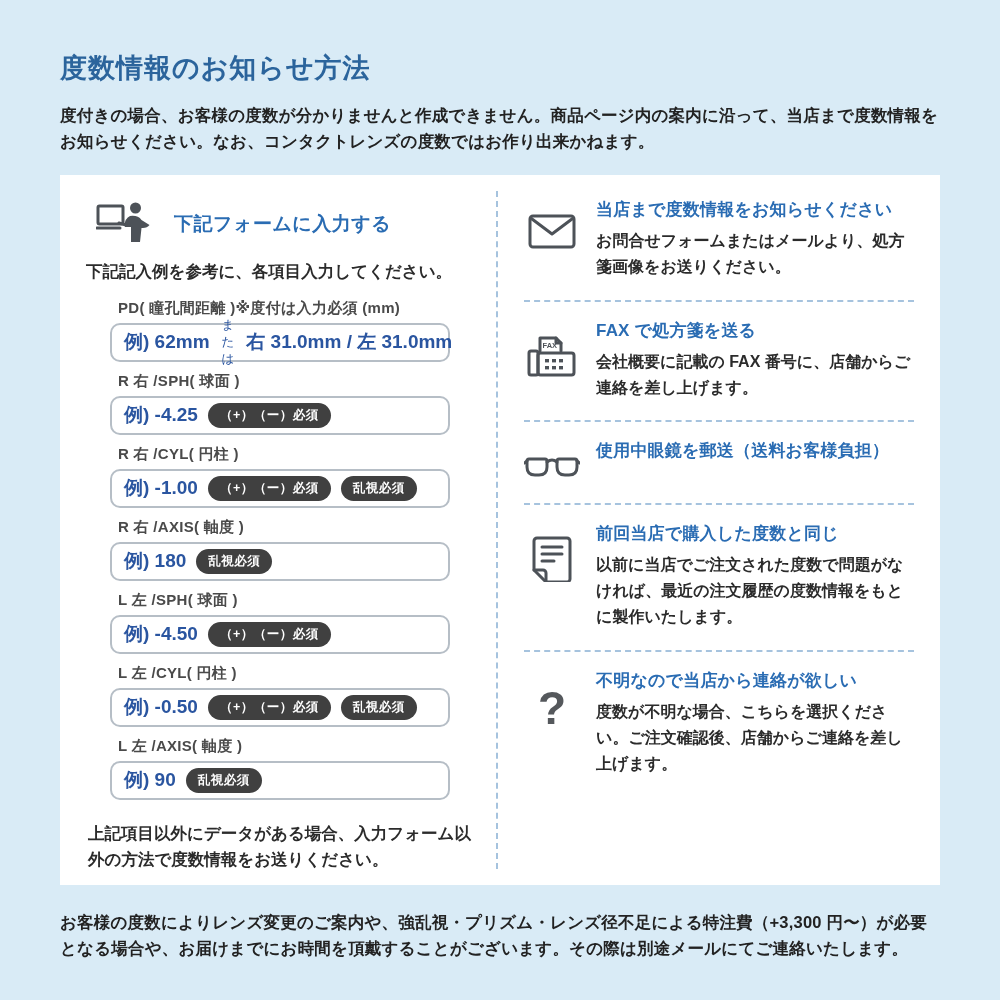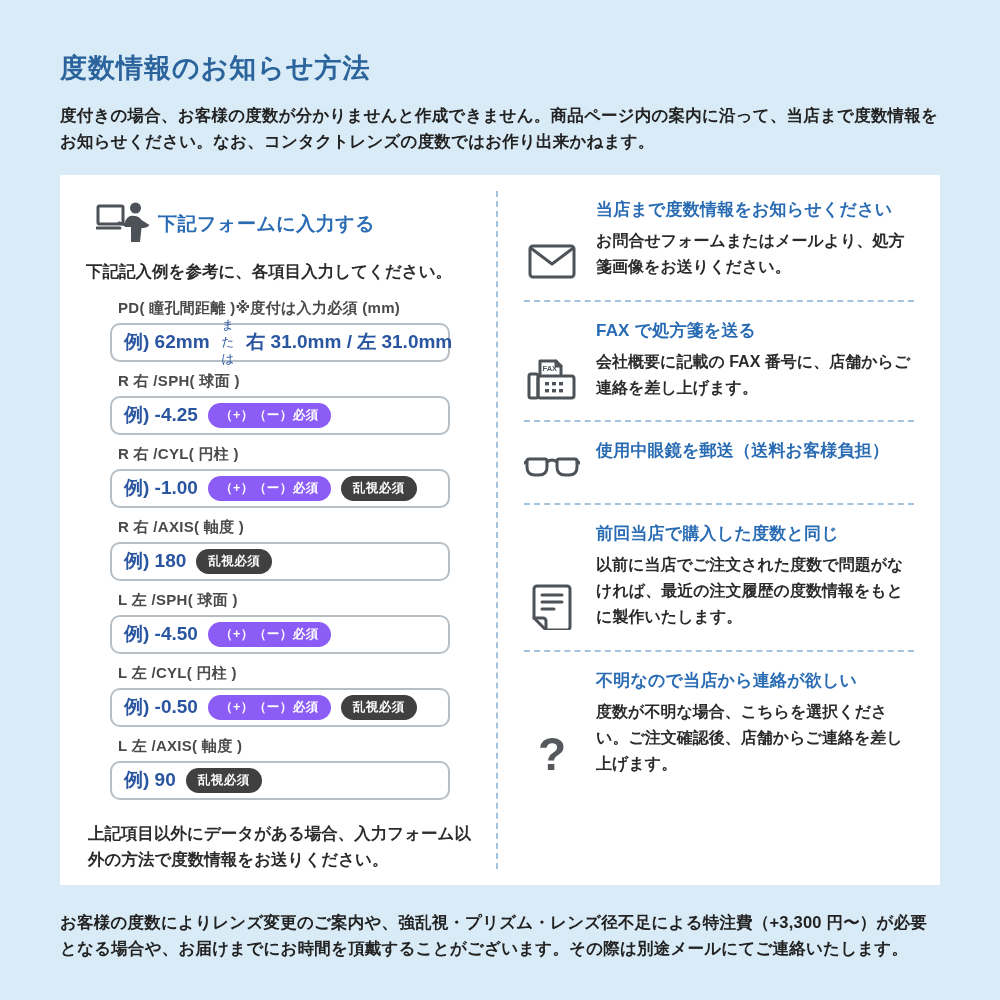--- a/index.html
+++ b/index.html
@@ -24,52 +24,52 @@
     background:#ffffff; margin-top:20px; height:710px;
     display:flex;
   }
 
   
   .col-left { width:438px; position:relative; padding:26px 0 0 26px; }
   .col-left::after {
     content:""; position:absolute; right:0; top:16px; bottom:16px;
     border-right:2px dashed #a6c3de;
   }
-  .form-header { display:flex; align-items:center; gap:8px; margin:0 0 14px 10px; }
+  .form-header { display:flex; align-items:center; gap:24px; margin:0 0 14px 10px; }
   .form-header h2 { font-size:19px; color:#2a6cb3; letter-spacing:.5px; }
   .form-sub { font-size:16.5px; font-weight:600; margin:0 0 16px 0; }
 
   .field-group { margin:0 0 10px 24px; }
   .field-label {
     font-size:15px; font-weight:bold; color:#4a4a4a;
     margin:0 0 5px 8px; letter-spacing:.3px;
   }
   .field-box {
     width:340px; height:39px; border:2px solid #b6bec6; border-radius:10px;
     display:flex; align-items:center; padding:0 12px; gap:10px; background:#fff;
   }
   .fv { font-size:19px; font-weight:bold; color:#2a55a0; white-space:nowrap; }
   .fv-mid { font-size:12.5px; font-weight:normal; color:#2a55a0; margin:0 2px; }
   .badge {
     font-size:12.5px; font-weight:bold; color:#fff;
     padding:4px 12px; border-radius:999px; white-space:nowrap; letter-spacing:.5px;
   }
-  .b-blue { background:#8b5cf6; }
+  .b-blue { background:#404040; }
   .b-orange { background:#404040; }
 
   .form-note {
     margin:20px 0 0 2px; width:392px;
     font-size:16.5px; font-weight:600; line-height:1.6;
   }
 
   
   .col-right { flex:1; padding:6px 26px 0 26px; }
   .method { display:flex; gap:16px; padding:17px 0 20px 0; border-bottom:2px dashed #a6c3de; }
   .method:last-child { border-bottom:none; }
-  .m-icon { width:56px; flex:none; display:flex; justify-content:center; padding-top:14px;align-items:flex-end; }
+  .m-icon { width:56px; flex:none; display:flex; justify-content:center; padding-top:14px; }
   .m-title { font-size:17px; font-weight:bold; color:#2a6cb3; margin-bottom:7px; letter-spacing:.2px; }
   .m-body { font-size:16px; font-weight:600; line-height:1.62; color:#2b2b2b; }
 
   .footer-note { margin:24px 0 0 0; }
 
   svg .st { fill:none; stroke:#4d5258; stroke-width:3; stroke-linejoin:round; stroke-linecap:round; }
   .qmark { font-size:46px; font-weight:bold; color:#55585c; line-height:1; padding-top:2px; }
 </style>
 </head>
 <body>

